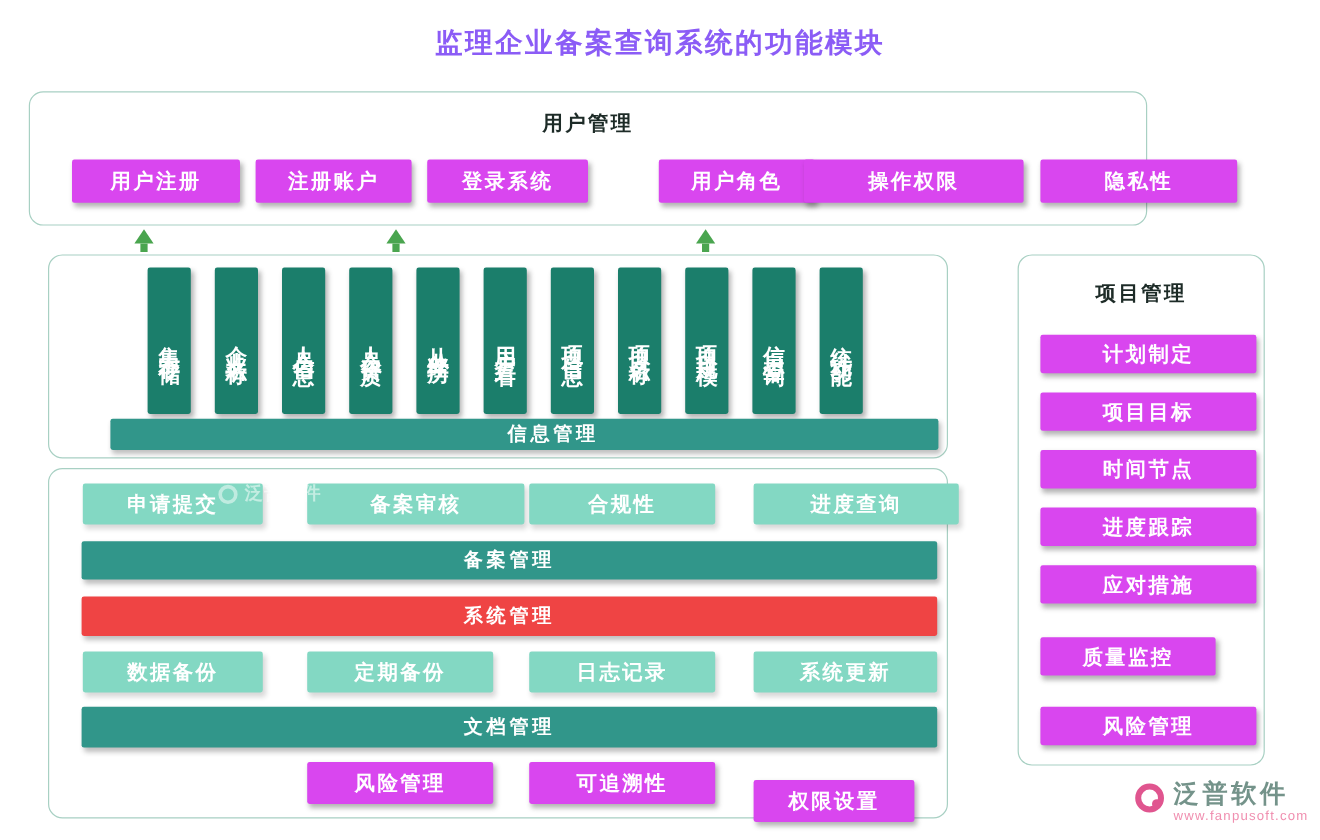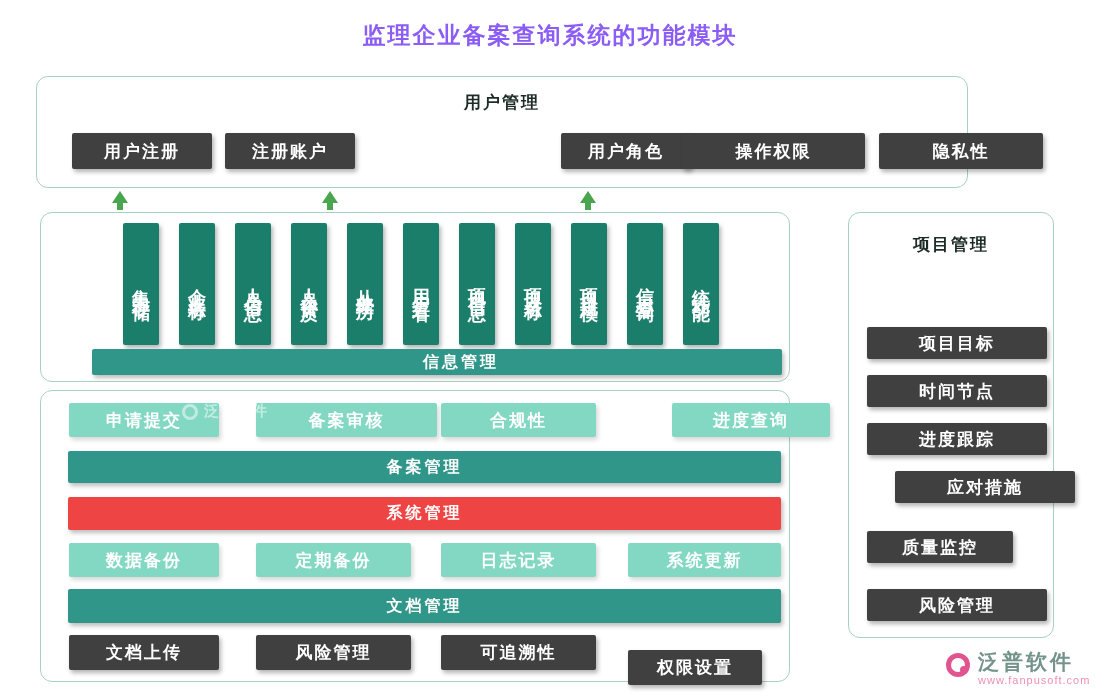--- a/index.html
+++ b/index.html
@@ -42,21 +42,21 @@
     position: absolute;
     display: flex;
     align-items: center;
     justify-content: center;
     font-weight: bold;
     color: #ffffff;
     font-size: 17px;
     letter-spacing: 2px;
     border-radius: 2px;
   }
-  .btn-dark  { background: #404040; box-shadow: 2px 3px 4px rgba(40,40,40,0.35); }
+  .btn-dark  { background: #d946ef; box-shadow: 2px 3px 4px rgba(40,40,40,0.35); }
   .btn-light { background: #83d8c3; box-shadow: 2px 3px 4px rgba(40,40,40,0.18); }
   .bar-mid   { background: #31968a; box-shadow: 2px 3px 4px rgba(40,40,40,0.30); }
   .bar-deep  { background: #ef4444; box-shadow: 2px 3px 4px rgba(40,40,40,0.30); }
   .bar-mid, .bar-deep {
     position: absolute;
     display: flex; align-items: center; justify-content: center;
     color: #fff; font-weight: bold; font-size: 16px; letter-spacing: 3px;
     border-radius: 2px;
   }
 
@@ -112,24 +112,25 @@
   }
   .logo-texts { display: flex; flex-direction: column; line-height: 1.15; }
   .logo-name { font-size: 21px; font-weight: bold; color: #74938a; letter-spacing: 3px; }
   .logo-url  { font-size: 11px; color: #f08fb0; letter-spacing: 1px; }
 </style>
 </head>
 <body>
 
 <div class="diagram-title">监理企业备案查询系统的功能模块</div>
 
-<div class="panel" style="left:36px; top:76px; width:932px; height:112px;">
+<div class="panel" style="left:24px; top:76px; width:932px; height:112px;">
   <div class="panel-header" style="top:14px;">用户管理</div>
   <div class="btn btn-dark" style="left:35px;  top:56px; width:140px; height:36px;">用户注册</div>
   <div class="btn btn-dark" style="left:188px; top:56px; width:130px; height:36px;">注册账户</div>
+  <div class="btn btn-dark" style="left:331px; top:56px; width:134px; height:36px;">登录系统</div>
   <div class="btn btn-dark" style="left:500px; top:56px; width:130px; height:36px;margin-left:24px;">用户角色</div>
   <div class="btn btn-dark" style="left:645px; top:56px; width:183px; height:36px;">操作权限</div>
   <div class="btn btn-dark" style="left:842px; top:56px; width:164px; height:36px;">隐私性</div>
 </div>
 
 <div class="arrow" style="left:112px; top:191px;">
   <div class="head"></div>
     <div class="stem"></div>
 </div>
 <div class="arrow" style="left:322px; top:191px;">
@@ -157,50 +158,50 @@
   </div>
   <div class="bar-mid" style="left:51px; top:136px; width:690px; height:26px;padding-left:48px;">信息管理</div>
 </div>
 
 <div class="panel" style="left:40px; top:390px; width:750px; height:292px;">
 
   <div class="row-wrap" style="top:12px;">
     <div class="btn btn-light" style="left:1px;   top:0; width:150px; height:34px;">申请提交</div>
     <div class="btn btn-light" style="left:188px; top:0; width:181px; height:34px;">备案审核</div>
     <div class="btn btn-light" style="left:373px; top:0; width:155px; height:34px;">合规性</div>
-    <div class="btn btn-light" style="left:560px; top:0; width:158px; height:34px;margin-left:44px;">进度查询</div>
+    <div class="btn btn-light" style="left:560px; top:0; width:171px; height:34px;">进度查询</div>
   </div>
 
   <div class="bar-mid" style="left:27px; top:60px; width:713px; height:32px;">备案管理</div>
 
   <div class="bar-deep" style="left:27px; top:106px; width:713px; height:33px;">系统管理</div>
 
   <div class="row-wrap" style="top:152px;">
     <div class="btn btn-light" style="left:1px;   top:0; width:150px; height:34px;">数据备份</div>
     <div class="btn btn-light" style="left:188px; top:0; width:155px; height:34px;">定期备份</div>
     <div class="btn btn-light" style="left:373px; top:0; width:155px; height:34px;">日志记录</div>
     <div class="btn btn-light" style="left:560px; top:0; width:153px; height:34px;">系统更新</div>
   </div>
 
   <div class="bar-mid" style="left:27px; top:198px; width:713px; height:34px;">文档管理</div>
 
   <div class="row-wrap" style="top:244px; height:35px;">
-    <div class="btn btn-dark" style="left:1px;   top:0; width:150px; height:35px;">文档上传</div>
     <div class="btn btn-dark" style="left:188px; top:0; width:155px; height:35px;">风险管理</div>
     <div class="btn btn-dark" style="left:373px; top:0; width:155px; height:35px;">可追溯性</div>
     <div class="btn btn-dark" style="left:560px; top:15px; width:134px; height:35px;">权限设置</div>
   </div>
 </div>
 
 <div class="panel" style="left:848px; top:212px; width:206px; height:426px;">
   <div class="panel-header" style="top:20px;">项目管理</div>
+  <div class="btn btn-dark" style="left:18px; top:66px;  width:180px; height:32px;">计划制定</div>
   <div class="btn btn-dark" style="left:18px; top:114px; width:180px; height:32px;">项目目标</div>
   <div class="btn btn-dark" style="left:18px; top:162px; width:180px; height:32px;">时间节点</div>
   <div class="btn btn-dark" style="left:18px; top:210px; width:180px; height:32px;">进度跟踪</div>
-  <div class="btn btn-dark" style="left:18px; top:258px; width:180px; height:32px;margin-left:28px;">应对措施</div>
+  <div class="btn btn-dark" style="left:18px; top:258px; width:180px; height:32px;">应对措施</div>
   <div class="btn btn-dark" style="left:18px; top:318px; width:146px; height:32px;">质量监控</div>
   <div class="btn btn-dark" style="left:18px; top:376px; width:180px; height:32px;">风险管理</div>
 </div>
 
 <div class="watermark-center">
   <div class="wm-ring"></div>
   <div class="wm-text">泛普软件</div>
 </div>
 
 <div class="logo">

